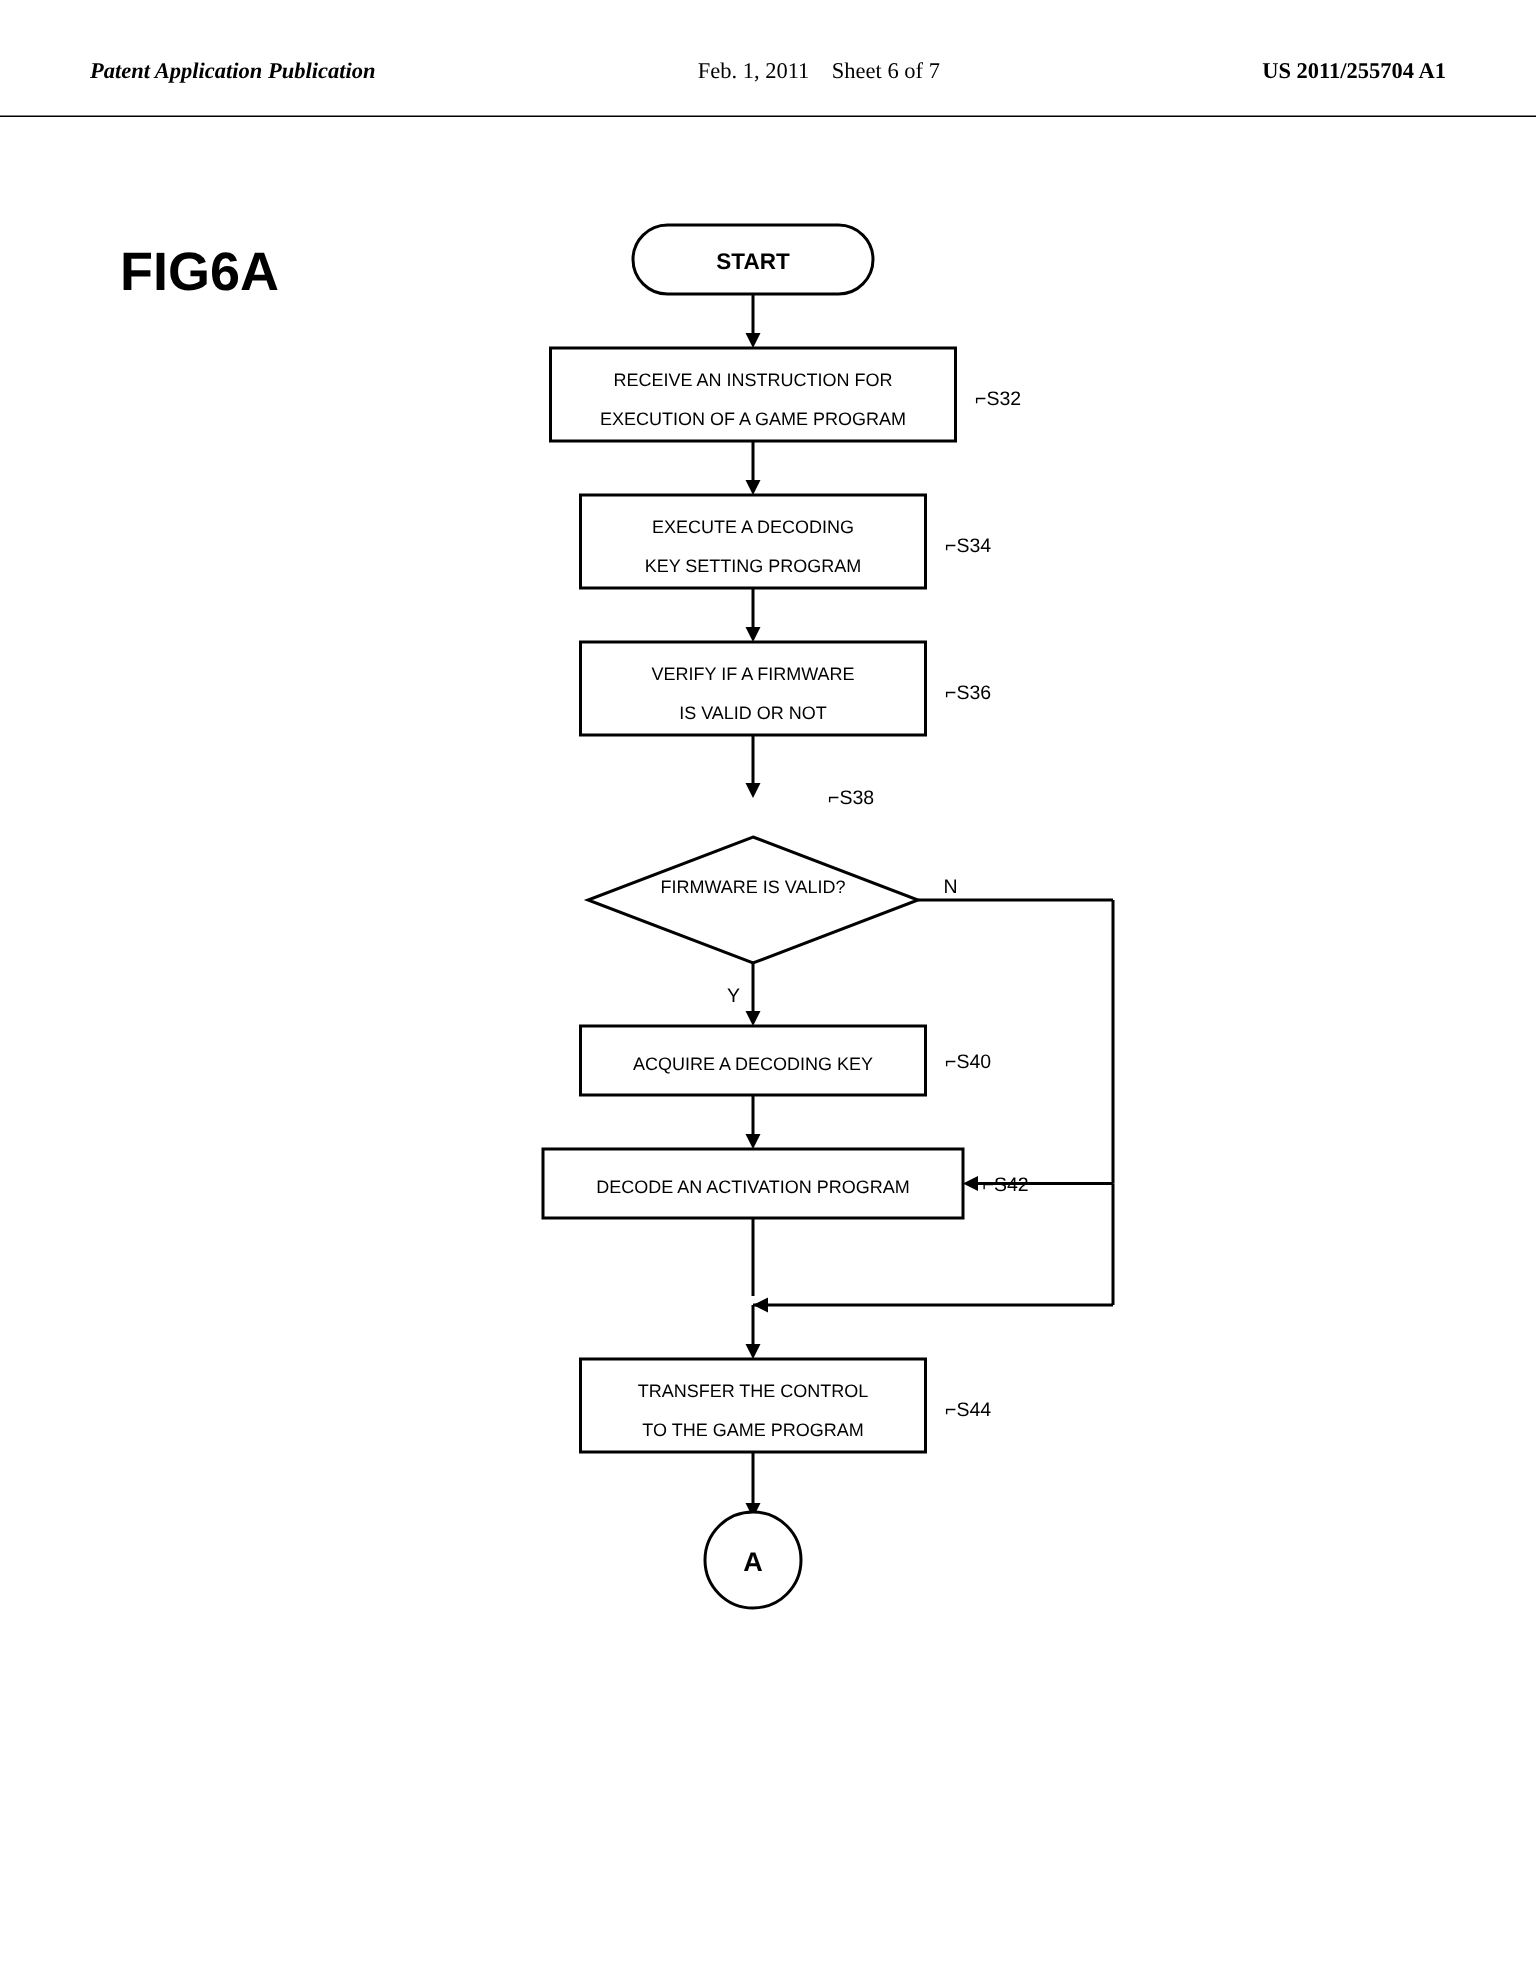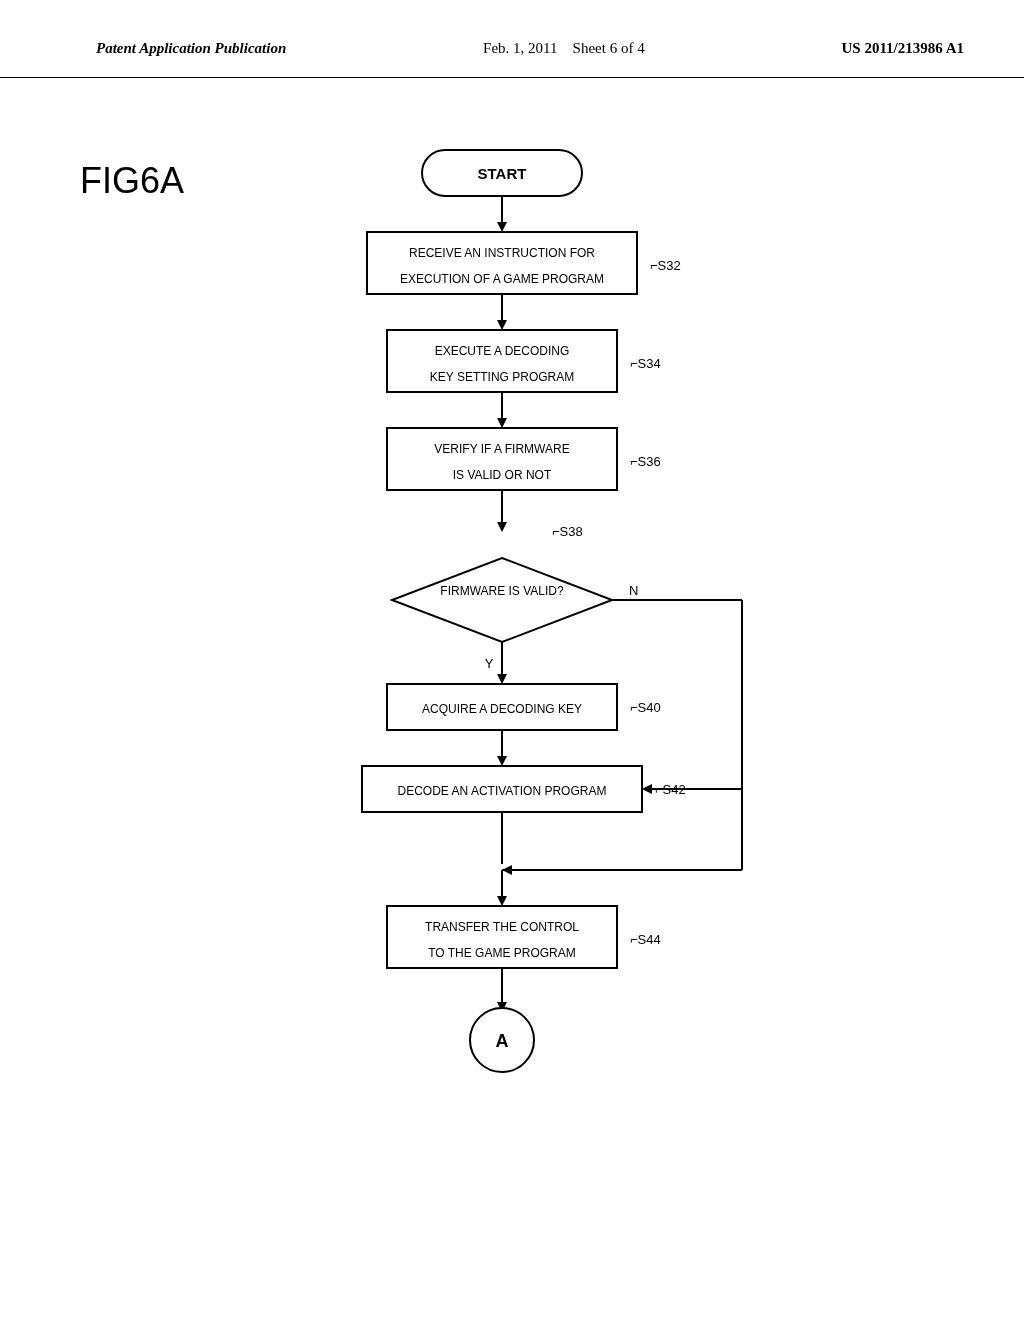--- a/index.html
+++ b/index.html
@@ -18,38 +18,37 @@
       justify-content: space-between;
       align-items: flex-start;
       padding: 40px 60px 20px 60px;
       border-bottom: 1px solid #000;
     }
     .header-left {
       font-size: 15px;
       font-weight: bold;
       font-style: italic;
       max-width: 360px;
-      margin-left: 36px;
     }
     .header-center {
       font-size: 15px;
       text-align: center;
     }
     .header-right {
       font-size: 15px;
       font-weight: bold;
     }
 
     
     .fig-label {
       position: absolute;
       top: 160px;
       left: 80px;
       font-size: 36px;
-      font-weight: normal;
+      font-weight: bold;
       font-family: Arial, sans-serif;
     }
 
     
     .flowchart {
       position: absolute;
       top: 140px;
       left: 50%;
       transform: translateX(-50%);
       width: 600px;
@@ -61,23 +60,23 @@
       margin: 0 auto;
     }
   </style>
 </head>
 <body>
 
 <div class="header">
   <div class="header-left">Patent Application Publication</div>
   <div class="header-center">
     <span>Feb. 1, 2011</span>&nbsp;&nbsp;&nbsp;
-    <span>Sheet 6 of 4</span>
+    <span>Sheet 6 of 7</span>
   </div>
-  <div class="header-right">US 2011/213986 A1</div>
+  <div class="header-right">US 2011/255704 A1</div>
 </div>
 
 <div class="fig-label">FIG6A</div>
 
 <div class="flowchart">
   <svg width="580" height="1060" viewBox="0 0 580 1060">
 
     <rect x="200" y="10" width="160" height="46" rx="23" ry="23" fill="white" stroke="black" stroke-width="2"></rect>
     <text x="280" y="39" text-anchor="middle" font-family="Arial, sans-serif" font-size="15" font-weight="bold">START</text>
 

